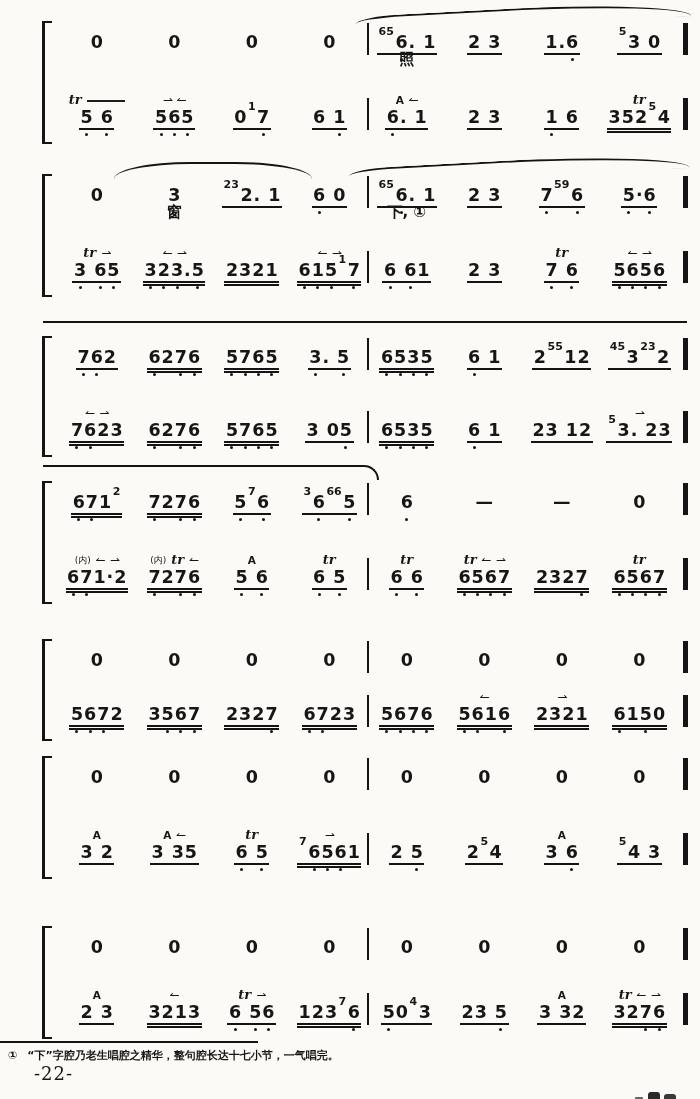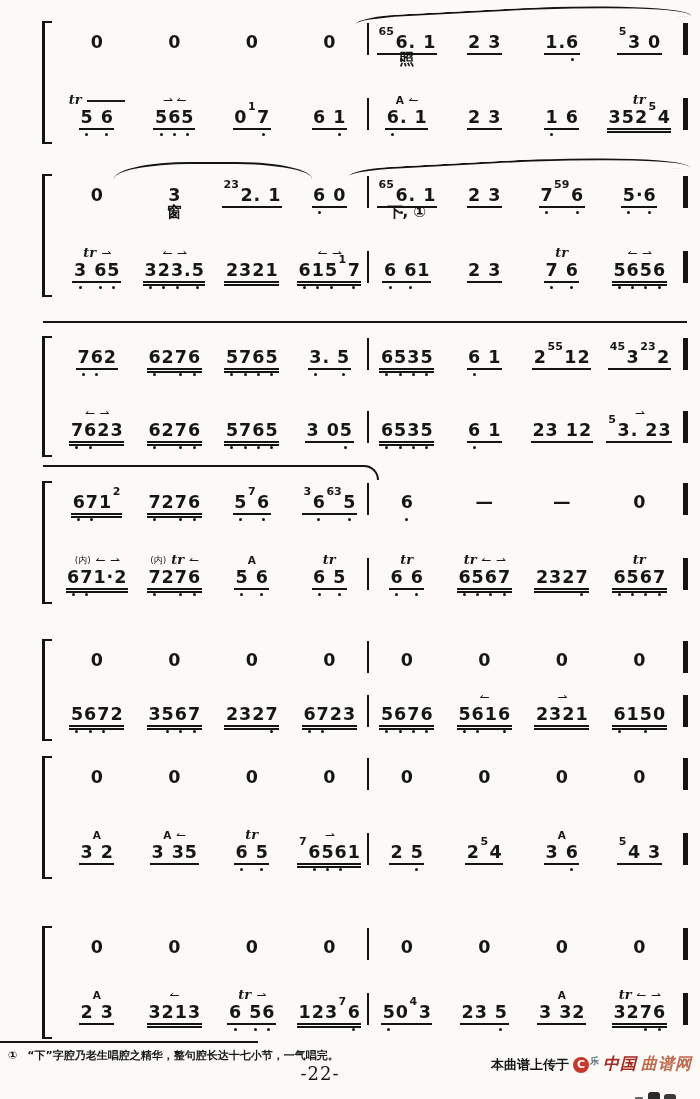--- a/index.html
+++ b/index.html
@@ -30,22 +30,22 @@
   .bar{position:absolute;left:calc(50% - 1px);top:6px;width:1.7px;height:32px;background:#141414;}
   .endbar{position:absolute;right:-10px;top:6px;width:5px;height:32px;background:#141414;}
   .slur{position:absolute;border-top:2.2px solid #141414;height:15px;border-radius:50% 50% 0 0/130% 130% 0 0;}
   .slur.rise{transform:rotate(-3deg);border-radius:20% 80% 0 0/60% 140% 0 0;}
   .slur.flat{height:0;border-radius:0;}
   .slur.hook{border-radius:0 16px 0 0;border-right:2.4px solid #141414;height:13px;}
   
   .footrule{position:absolute;left:0;top:1041px;width:258px;height:2px;background:#141414;}
   .footnote{position:absolute;left:8px;top:1048px;font-size:11px;font-weight:700;white-space:nowrap;}
   .footnote .mk{margin-right:10px;}
-  .pageno{position:absolute;left:0;right:60px;top:1063px;text-align:center;
-          font-family:"DejaVu Serif",serif;font-size:18px;letter-spacing:1px;}
+  .pageno{position:absolute;left:0;right:60px;top:1063px;
+          font-family:"DejaVu Serif",serif;font-size:18px;letter-spacing:1px;padding-left:34px;}
   .wm{position:absolute;right:8px;top:1054px;display:flex;align-items:center;gap:4px;}
   .wm-pre{font-size:13px;font-weight:700;}
   .wm-logo{width:16px;height:16px;border-radius:50%;background:#c8372a;color:#fff;font-size:11px;
            font-weight:700;display:flex;align-items:center;justify-content:center;}
   .wm-yue{color:#5a6a77;font-size:9px;font-weight:700;margin-left:-3px;margin-top:-7px;}
   .wm-cn{color:#a5291f;font-size:16px;font-weight:700;font-style:italic;letter-spacing:1px;}
   .wm-site{color:#c06a4e;font-size:16px;font-weight:700;font-style:italic;letter-spacing:1px;}
   .cutoff{position:absolute;right:40px;bottom:0;width:12px;height:7px;background:#2a2a2a;
           border-radius:3px 3px 0 0;box-shadow:16px 2px 0 #3a3a3a,-15px 3px 0 -2px #666;}
 </style>
@@ -1043,21 +1043,21 @@
             </span>
           </div>
           <div class="cell">
             <div class="ab"></div>
             <span class="mw">
               <span class="gr">3</span>
               <span class="ch">
                 <span class="d">6</span>
                 <span class="od on"></span>
               </span>
-              <span class="gr">63</span>
+              <span class="gr">66</span>
               <span class="ch">
                 <span class="d">5</span>
                 <span class="od on"></span>
               </span>
               <i class="ul l1"></i>
             </span>
           </div>
           <div class="cell">
             <div class="ab"></div>
             <span class="mw">
@@ -2043,21 +2043,14 @@
         </div>
       </div>
     </div>
 
   <div class="footrule"></div>
   <div class="footnote">
     <span class="mk">①</span><span>“下”字腔乃老生唱腔之精华，整句腔长达十七小节，一气唱完。</span>
   </div>
   <div class="pageno">-22-</div>
 
-  <div class="wm">
-    <span class="wm-pre">本曲谱上传于</span>
-    <span class="wm-logo">C</span>
-    <span class="wm-yue">乐</span>
-    <span class="wm-cn">中国</span>
-    <span class="wm-site">曲谱网</span>
-  </div>
   <div class="cutoff"></div>
 </div>
 
 </body></html>

